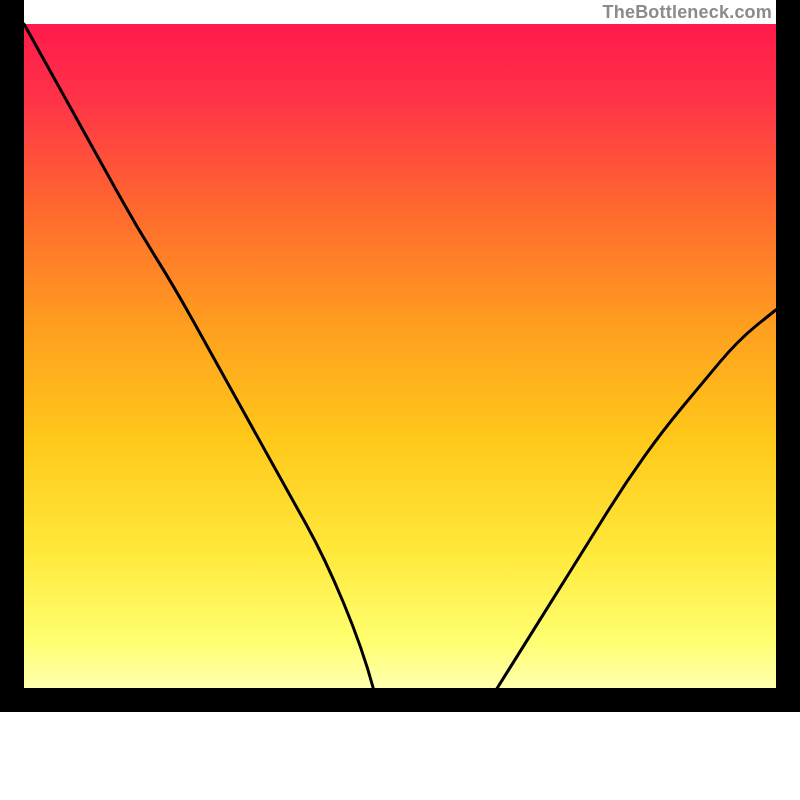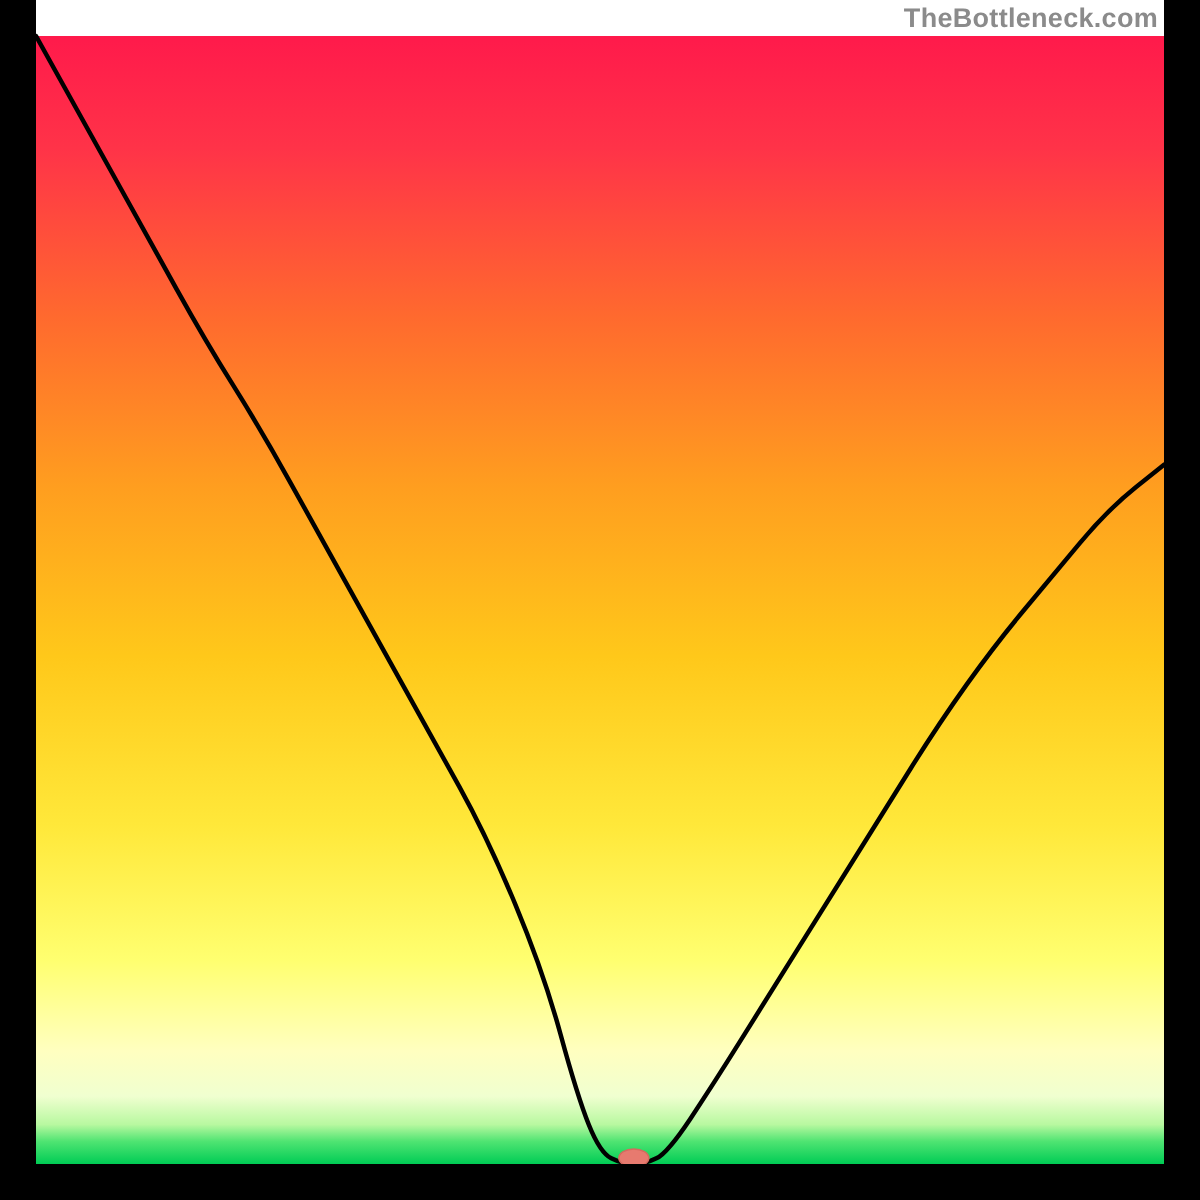--- a/index.html
+++ b/index.html
@@ -3,21 +3,21 @@
 <meta charset="utf-8">
 <style>
   body {
     margin: 0;
     padding: 0;
     background: #fff;
     font-family: Arial, Helvetica, sans-serif;
   }
   .chart-container {
     width: 800px;
-    height: 800px;
+    height: 712px;
     position: relative;
     background: #0f172a;
   }
   .frame-left, .frame-right, .frame-bottom {
     position: absolute;
     background: #000;
   }
   .frame-left {
     left: 0; top: 0; width: 24px; height: 800px;
   }

